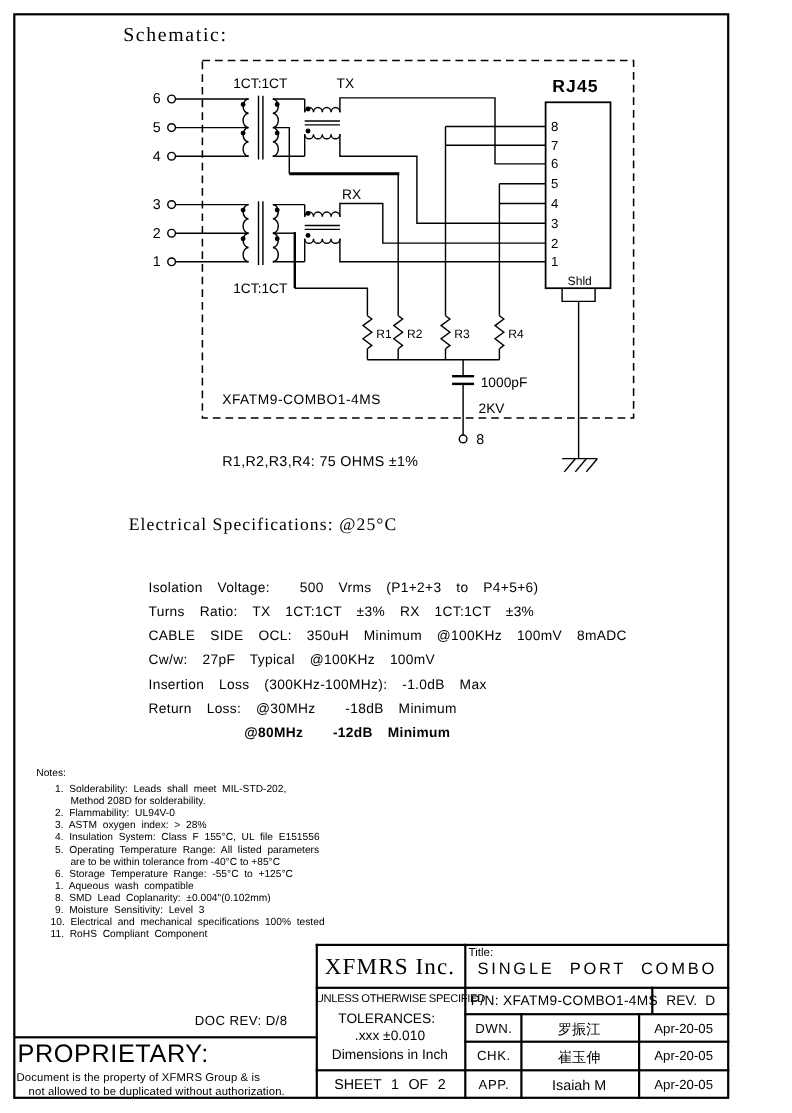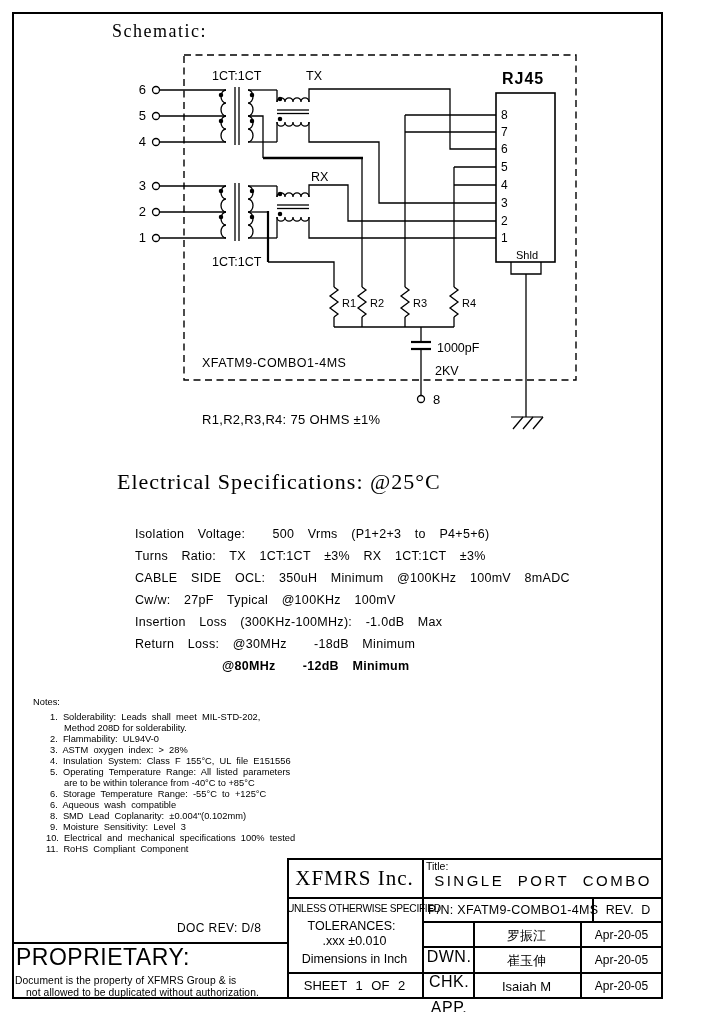--- a/index.html
+++ b/index.html
@@ -3,21 +3,21 @@
 <meta charset="utf-8">
 <style>
   html,body{margin:0;padding:0;background:#e8e8e8;}
   .page{position:relative;width:720px;height:1012px;background:#ffffff;overflow:hidden;
         font-family:"Liberation Sans",sans-serif;color:#000;}
   .abs{position:absolute;}
   .sheet-border{position:absolute;left:12px;top:12px;width:651px;height:987px;
         border:2px solid #000;box-sizing:border-box;}
   .h-serif{font-family:"Liberation Serif",serif;font-weight:normal;}
   .heading-schematic{left:112px;top:21px;font-size:18px;letter-spacing:1.5px;}
-  .heading-elec{left:117px;top:469px;font-size:22px;letter-spacing:1px;}
+  .heading-elec{left:117px;top:469px;font-size:16px;letter-spacing:1px;}
   .spec-line{position:absolute;left:135px;font-size:12.5px;letter-spacing:.3px;word-spacing:3px;white-space:pre;}
   .spec-indent{left:222px;font-weight:bold;}
   .notes{position:absolute;left:33px;top:697px;font-size:9.3px;line-height:11px;}
   .notes-heading{margin-bottom:4px;}
   .note-line{padding-left:17px;white-space:pre;}
   .note-wide{padding-left:13px;}
   .note-cont{padding-left:31px;}
   svg text{font-family:"Liberation Sans",sans-serif;fill:#000;}
   
   .tb-line{position:absolute;background:#000;}
@@ -25,21 +25,21 @@
   .company{left:287px;top:866px;width:135px;text-align:center;font-size:21px;letter-spacing:1px;}
   .title-label{left:426px;top:860px;font-size:10.5px;}
   .title-main{left:423px;top:872px;width:240px;text-align:center;font-size:15px;letter-spacing:2.5px;word-spacing:7px;}
   .tol0{left:287px;top:903px;width:135px;text-align:center;font-size:10.2px;letter-spacing:-0.3px;}
   .tol1{left:287px;top:919px;width:129px;text-align:center;font-size:12.5px;}
   .tol2{left:287px;top:934px;width:135px;text-align:center;font-size:12.5px;}
   .tol3{left:287px;top:952px;width:135px;text-align:center;font-size:12.5px;}
   .sheet-cell{left:287px;top:978px;width:135px;text-align:center;font-size:13px;word-spacing:5px;}
   .pn-cell{left:428px;top:903px;font-size:12.5px;letter-spacing:.3px;}
   .rev-cell{left:593px;top:903px;width:70px;text-align:center;font-size:12.5px;word-spacing:4px;}
-  .row-label{left:423px;width:52px;text-align:center;font-size:16px;letter-spacing:.5px;margin-top:20px;}
+  .row-label{left:423px;width:52px;text-align:center;font-size:12px;letter-spacing:.5px;}
   .row-name{left:473px;width:107px;text-align:center;font-size:13px;}
   .row-date{left:580px;width:83px;text-align:center;font-size:12px;}
   .doc-rev{left:177px;top:921px;font-size:12px;letter-spacing:.4px;}
   .prop-title{left:16px;top:944px;font-size:23px;letter-spacing:.5px;}
   .prop-line1{left:15px;top:975px;font-size:10.3px;letter-spacing:.1px;}
   .prop-line2{left:26px;top:987px;font-size:10.3px;letter-spacing:.1px;}
 </style>
 </head>
 <body>
 
@@ -201,21 +201,21 @@
   <div class="notes">
     <div class="notes-heading">Notes:</div>
     <div class="note-line">1.  Solderability:  Leads  shall  meet  MIL-STD-202,</div>
     <div class="note-cont">Method  208D  for  solderability.</div>
     <div class="note-line">2.  Flammability:  UL94V-0</div>
     <div class="note-line">3.  ASTM  oxygen  index:  &gt;  28%</div>
     <div class="note-line">4.  Insulation  System:  Class  F  155°C,  UL  file  E151556</div>
     <div class="note-line">5.  Operating  Temperature  Range:  All  listed  parameters</div>
     <div class="note-cont">are  to  be  within  tolerance  from  -40°C  to  +85°C</div>
     <div class="note-line">6.  Storage  Temperature  Range:  -55°C  to  +125°C</div>
-    <div class="note-line">6.  Aqueous  wash  compatible</div>
+    <div class="note-line">1.  Aqueous  wash  compatible</div>
     <div class="note-line">8.  SMD  Lead  Coplanarity:  ±0.004"(0.102mm)</div>
     <div class="note-line">9.  Moisture  Sensitivity:  Level  3</div>
     <div class="note-line note-wide">10.  Electrical  and  mechanical  specifications  100%  tested</div>
     <div class="note-line note-wide">11.  RoHS  Compliant  Component</div>
   </div>
 
   <div class="tb-line" style="left:287px;top:858px;width:376px;height:2px"></div>
   <div class="tb-line" style="left:287px;top:858px;width:2px;height:141px"></div>
   <div class="tb-line" style="left:422px;top:858px;width:2px;height:141px"></div>
   <div class="tb-line" style="left:287px;top:897px;width:376px;height:1.5px"></div>

